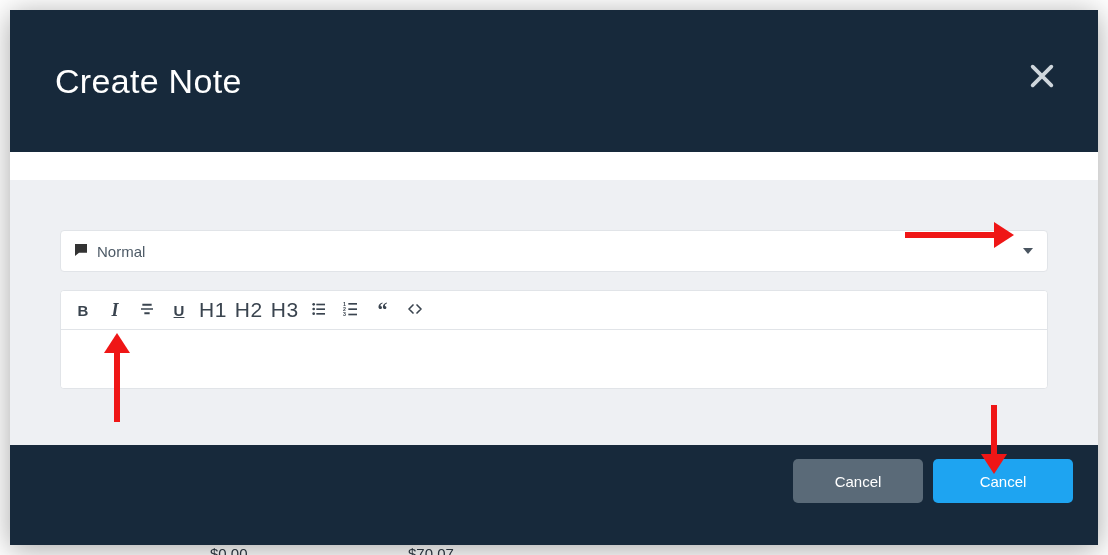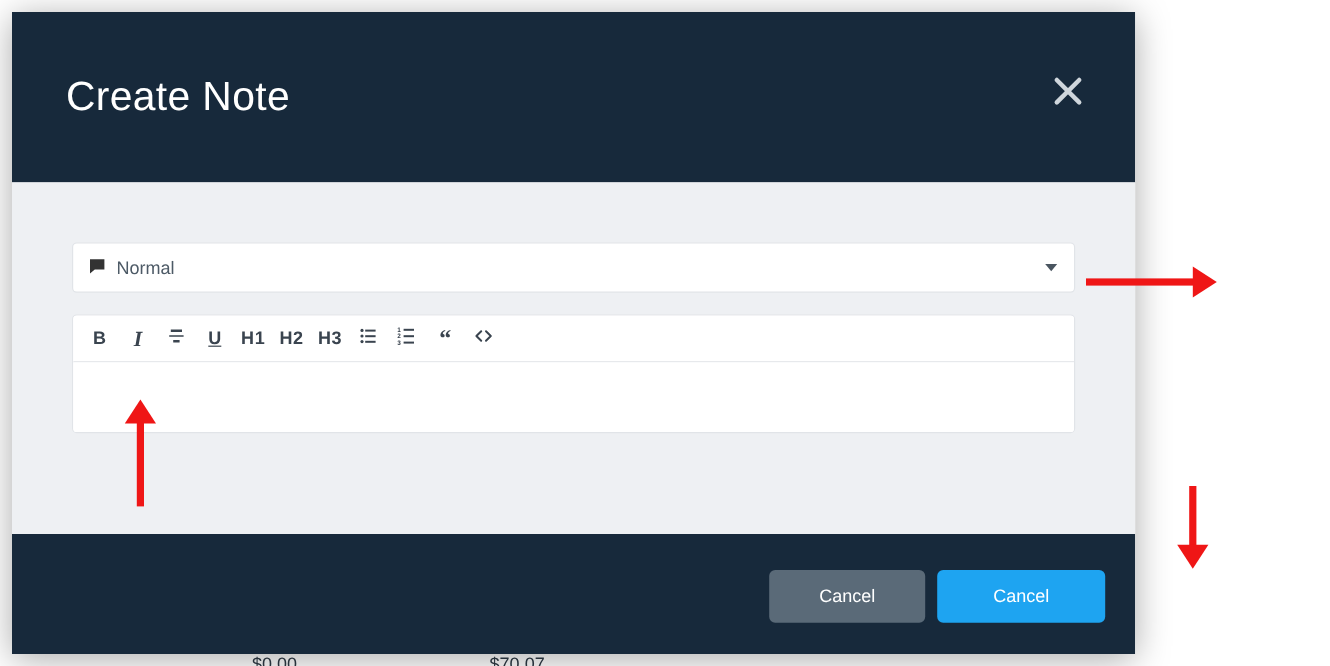--- a/index.html
+++ b/index.html
@@ -21,21 +21,21 @@
     top: 545px;
     color: #2e3a45;
     font-size: 15px;
     font-weight: 500;
   }
 
   .modal {
     position: absolute;
     left: 10px;
     top: 10px;
-    width: 936px;
+    width: 1088px;
     height: 535px;
     background: #fff;
     box-shadow: 0 4px 28px rgba(0,0,0,0.35);
     overflow: hidden;
     display: flex;
     flex-direction: column;
   }
 
   .modal-header {
     background: #17293b;
@@ -61,20 +61,21 @@
     cursor: pointer;
     color: #cfd6dc;
   }
   .close-x svg { width: 28px; height: 28px; display: block; margin: auto; }
 
   .modal-body {
     flex: 1;
     background: #eef0f3;
     padding: 50px 50px 30px 50px;
     position: relative;
+    margin-top: 28px;
   }
 
   .type-select {
     width: 100%;
     background: #fff;
     border: 1px solid #e1e4e8;
     border-radius: 4px;
     height: 42px;
     display: flex;
     align-items: center;
@@ -122,38 +123,38 @@
     font-size: 15px;
     font-weight: 600;
     min-width: 24px;
     height: 26px;
     display: flex;
     align-items: center;
     justify-content: center;
     cursor: pointer;
     font-family: Arial, sans-serif;
   }
-  .tbtn.hx { font-weight: 700; font-size: 15px; letter-spacing: 0.5px; }
+  .tbtn.hx { font-weight: 400; font-size: 21px; letter-spacing: 0.5px; }
   .tbtn svg { width: 16px; height: 16px; fill: #3a444f; }
   .editor-area {
     min-height: 58px;
     padding: 10px 14px;
     font-size: 14px;
     color: #333;
     background: #fff;
   }
 
   .modal-footer {
     background: #17293b;
     height: 100px;
     position: relative;
   }
   .btn {
     position: absolute;
-    top: 30px;
+    top: 14px;
     height: 44px;
     border-radius: 5px;
     display: flex;
     align-items: center;
     justify-content: center;
     font-size: 15px;
     font-weight: 500;
     color: #fff;
     cursor: pointer;
     padding: 0 22px;

